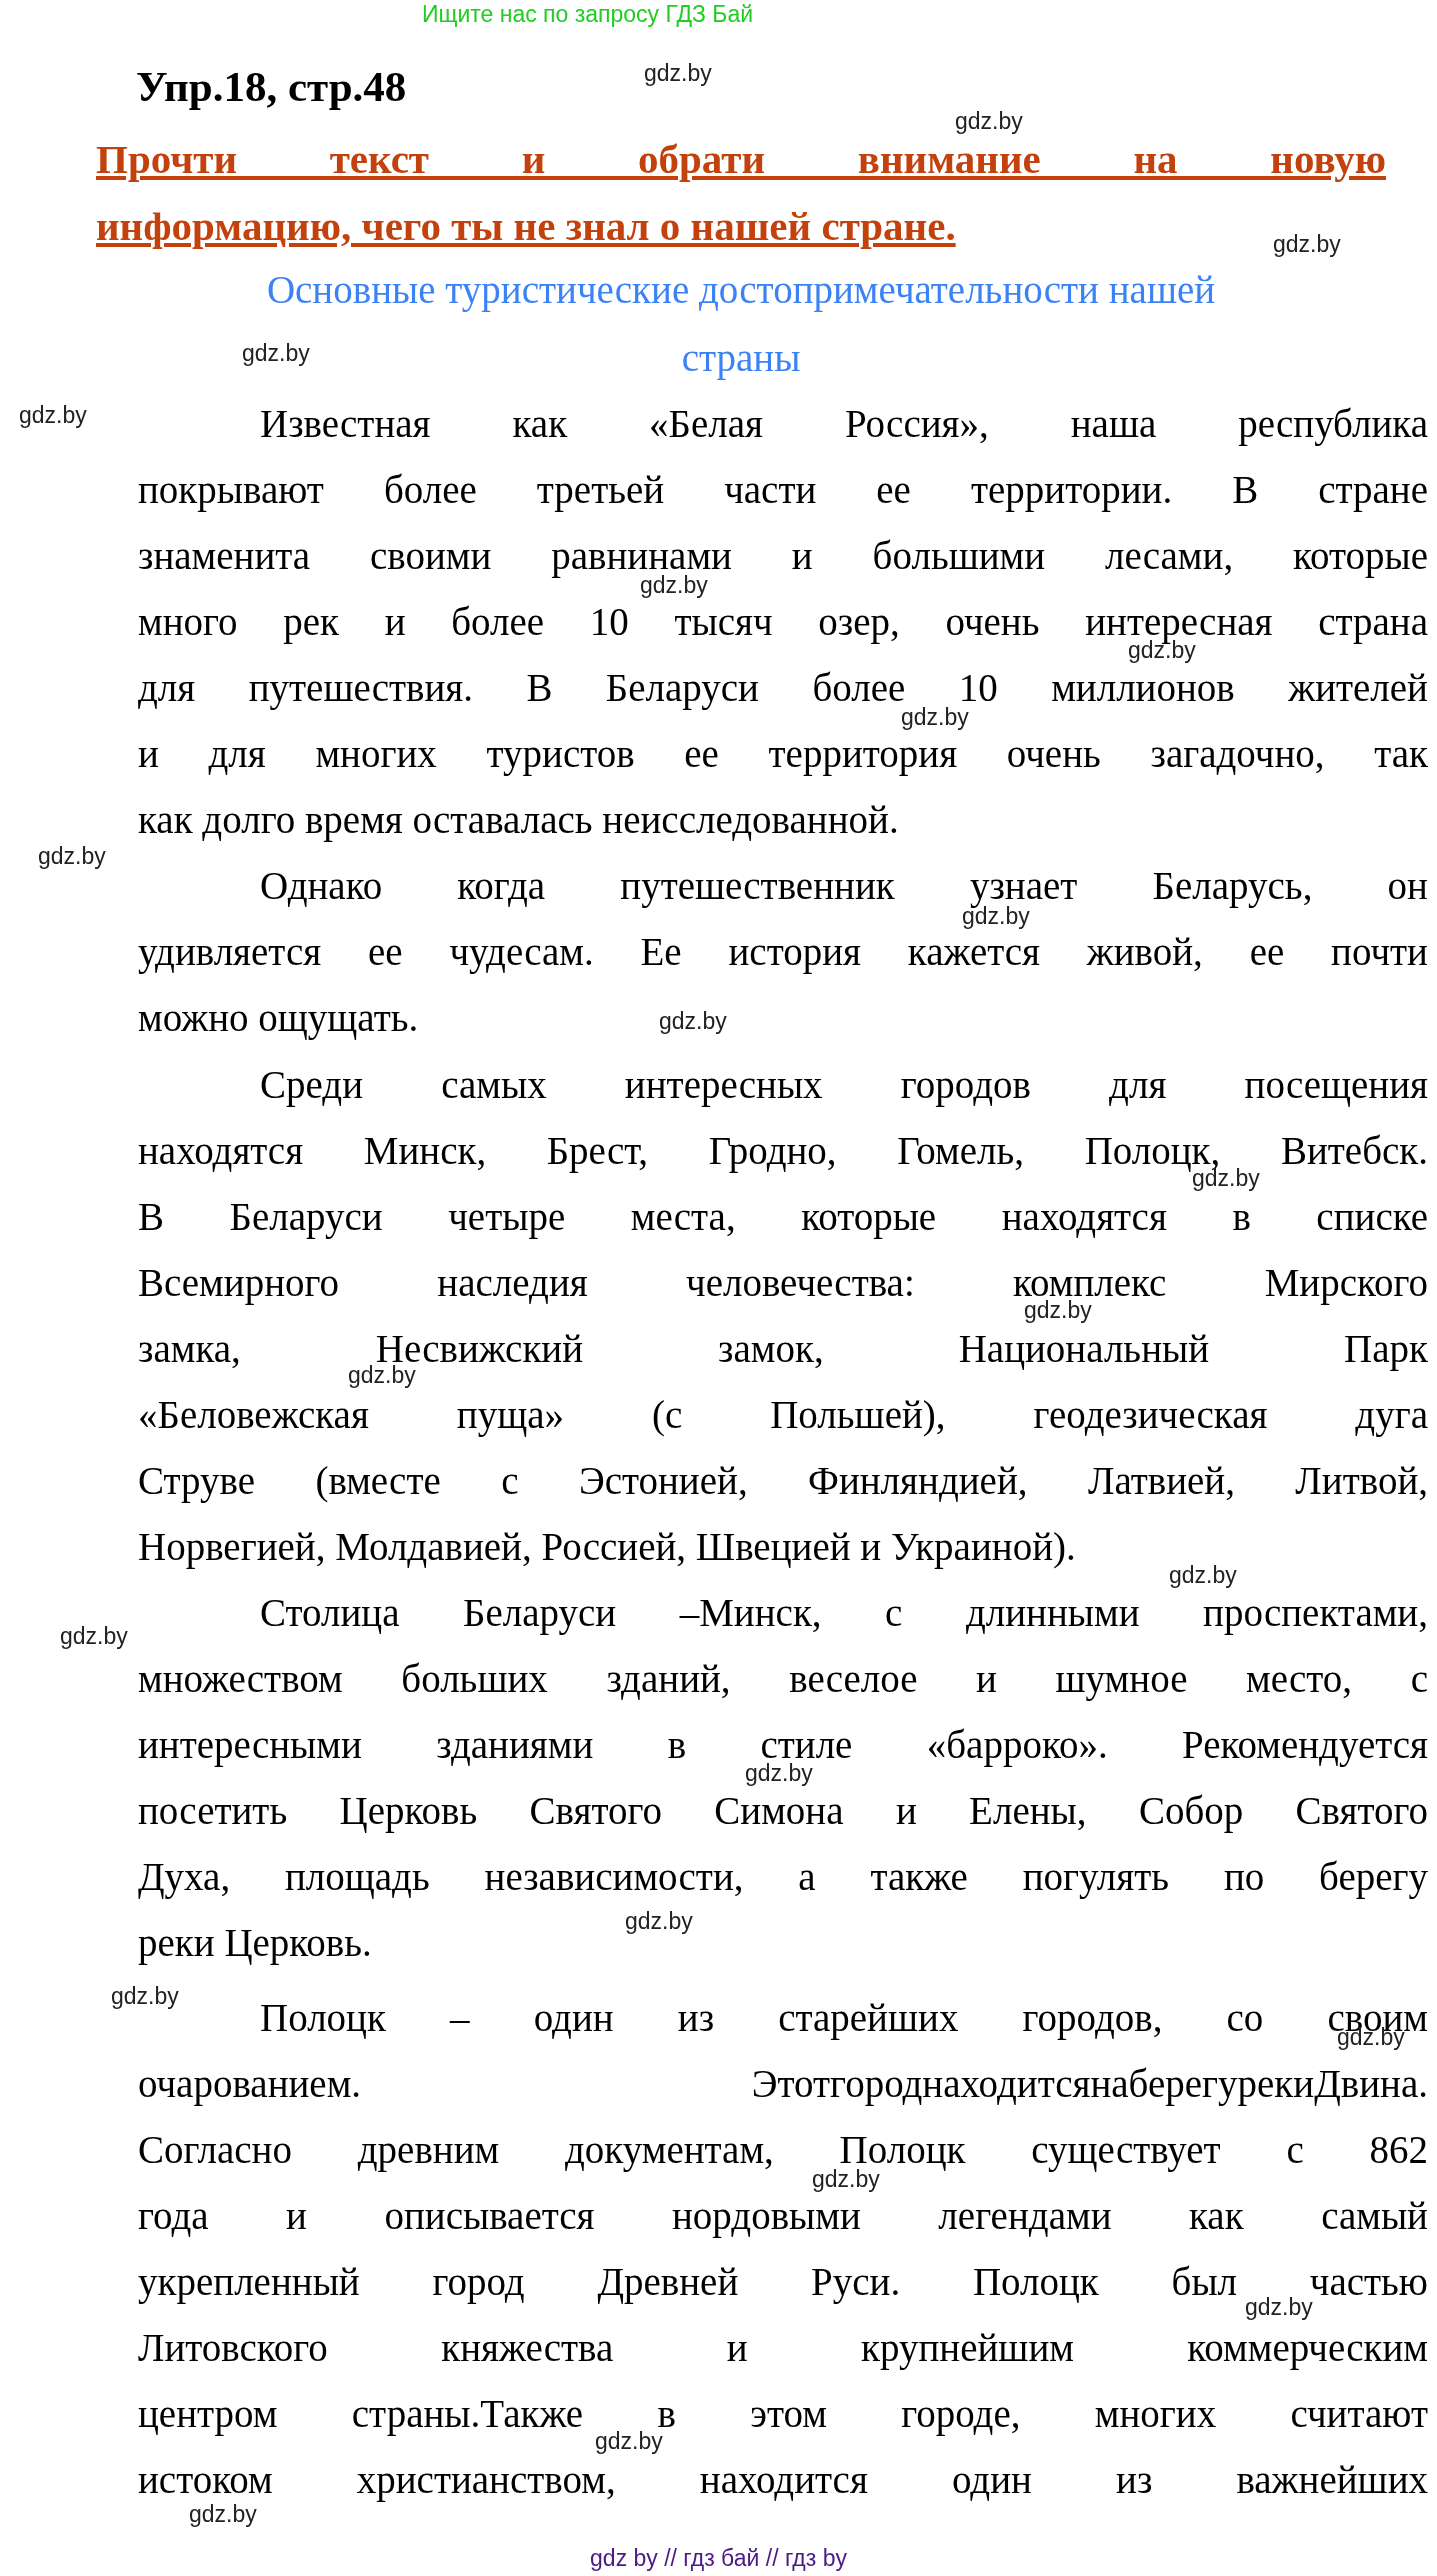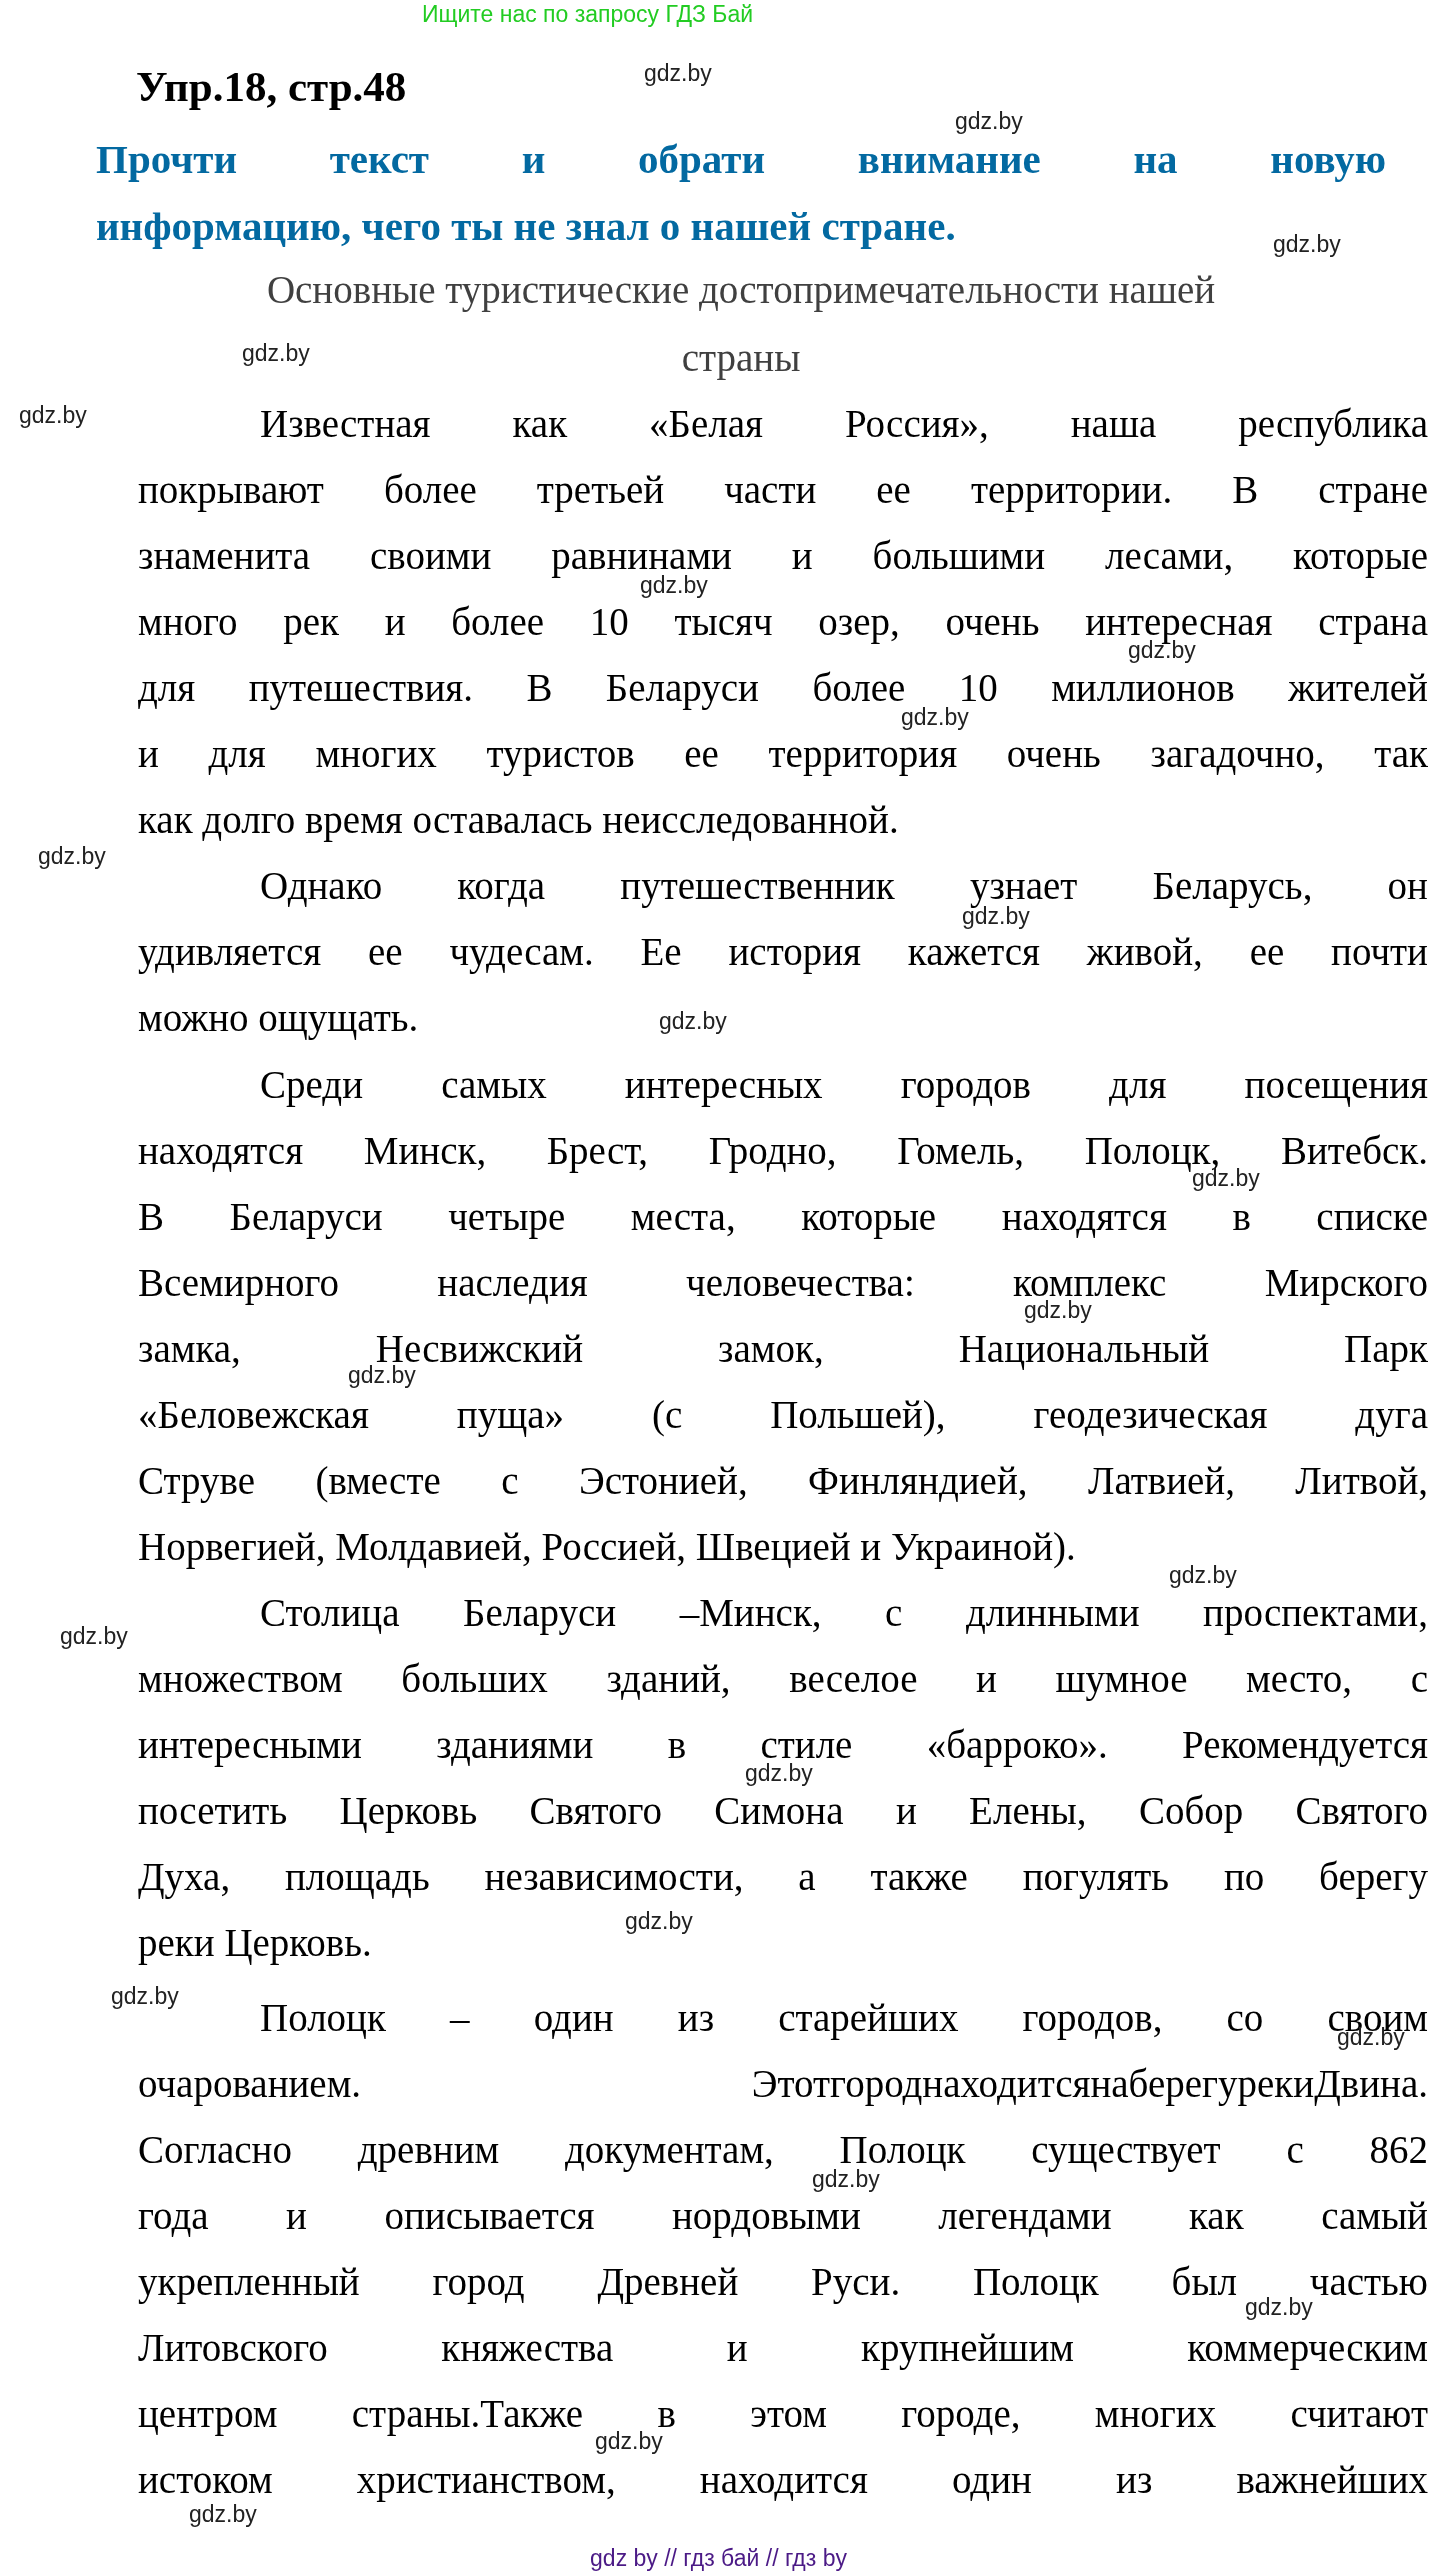--- a/index.html
+++ b/index.html
@@ -4,23 +4,23 @@
 <style>
   html, body { margin:0; padding:0; background:#ffffff; }
   body { width:1437px; height:2576px; position:relative; overflow:hidden; }
   .banner-top { position:absolute; top:0; left:0; width:1175px; text-align:center;
     font-family:"Liberation Sans", sans-serif; font-size:23px; color:#22cc22; line-height:29px; }
   .banner-bottom { position:absolute; top:2544px; left:0; width:1437px; text-align:center;
     font-family:"Liberation Sans", sans-serif; font-size:23px; color:#4b1a86; line-height:29px; }
   .title { position:absolute; left:96px; top:61px; font-family:"Liberation Serif", serif;
     font-weight:bold; font-size:43px; color:#000; line-height:51px;margin-left:40px; }
   .task { position:absolute; left:96px; top:126px; width:1290px; font-family:"Liberation Serif", serif;
-    font-weight:bold; font-size:41px; color:#0369a1; line-height:67px; text-align:justify; text-align-last:left; }
+    font-weight:bold; font-size:41px; color:#c2410c; line-height:67px; text-align:justify; text-align-last:left;text-decoration:underline; }
   .heading { position:absolute; left:96px; top:256px; width:1290px; font-family:"Liberation Serif", serif;
-    font-size:39px; color:#404040; line-height:68px; text-align:center; }
+    font-size:39px; color:#3b82f6; line-height:68px; text-align:center; }
   .body { position:absolute; left:96px; width:1290px; font-family:"Liberation Serif", serif;
     font-size:39px; color:#000; line-height:66px; text-align:justify;margin-left:42px; }
   .body .line { display:block; text-align:justify; text-align-last:justify; white-space:nowrap; height:66px; }
   .body .line.last { text-align-last:left; }
   .body .line.indent { padding-left:122px; }
   .wm { position:absolute; font-family:"Liberation Sans", sans-serif; font-size:23px; color:#222; line-height:25.6px; }
 </style>
 </head>
 <body>
 

